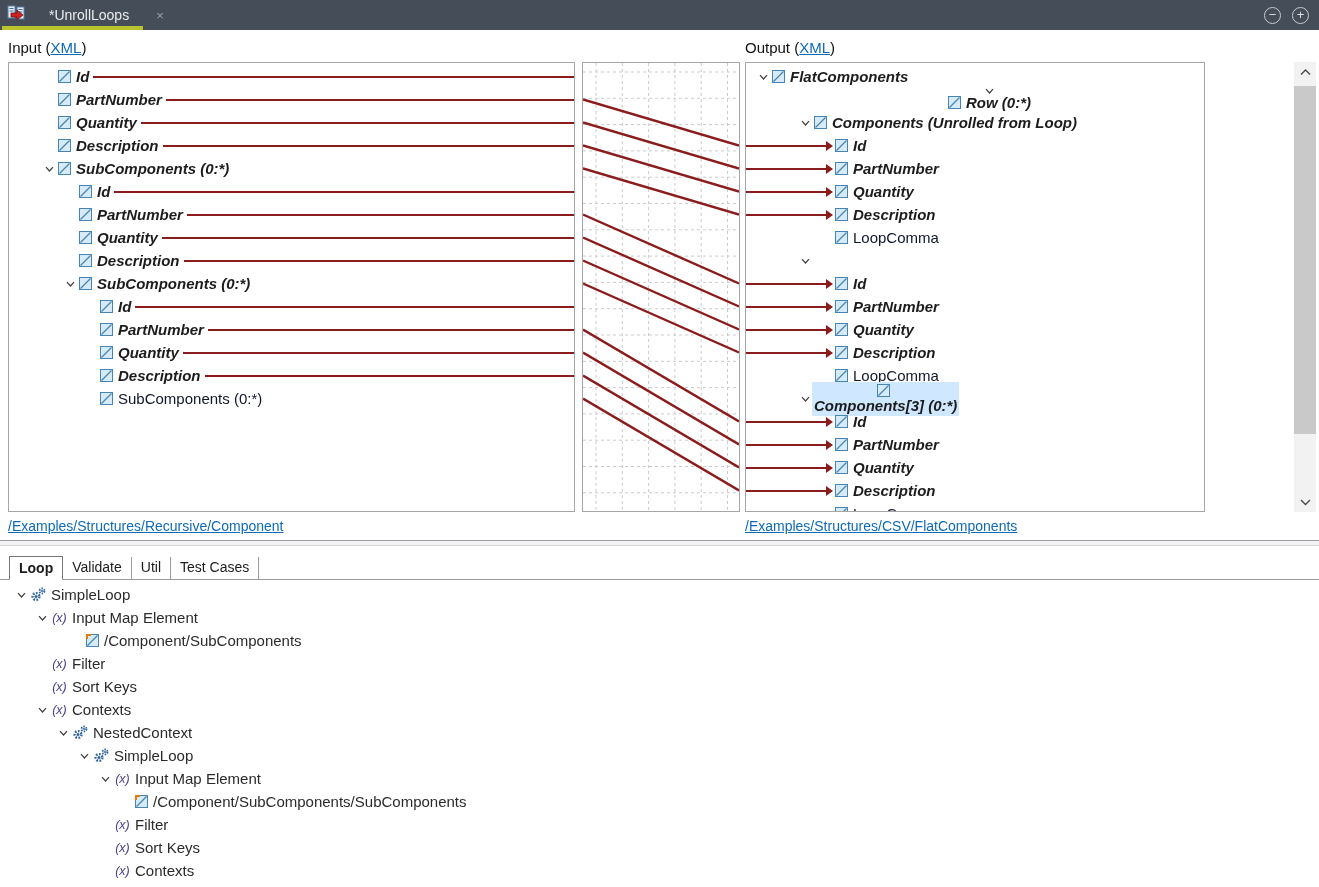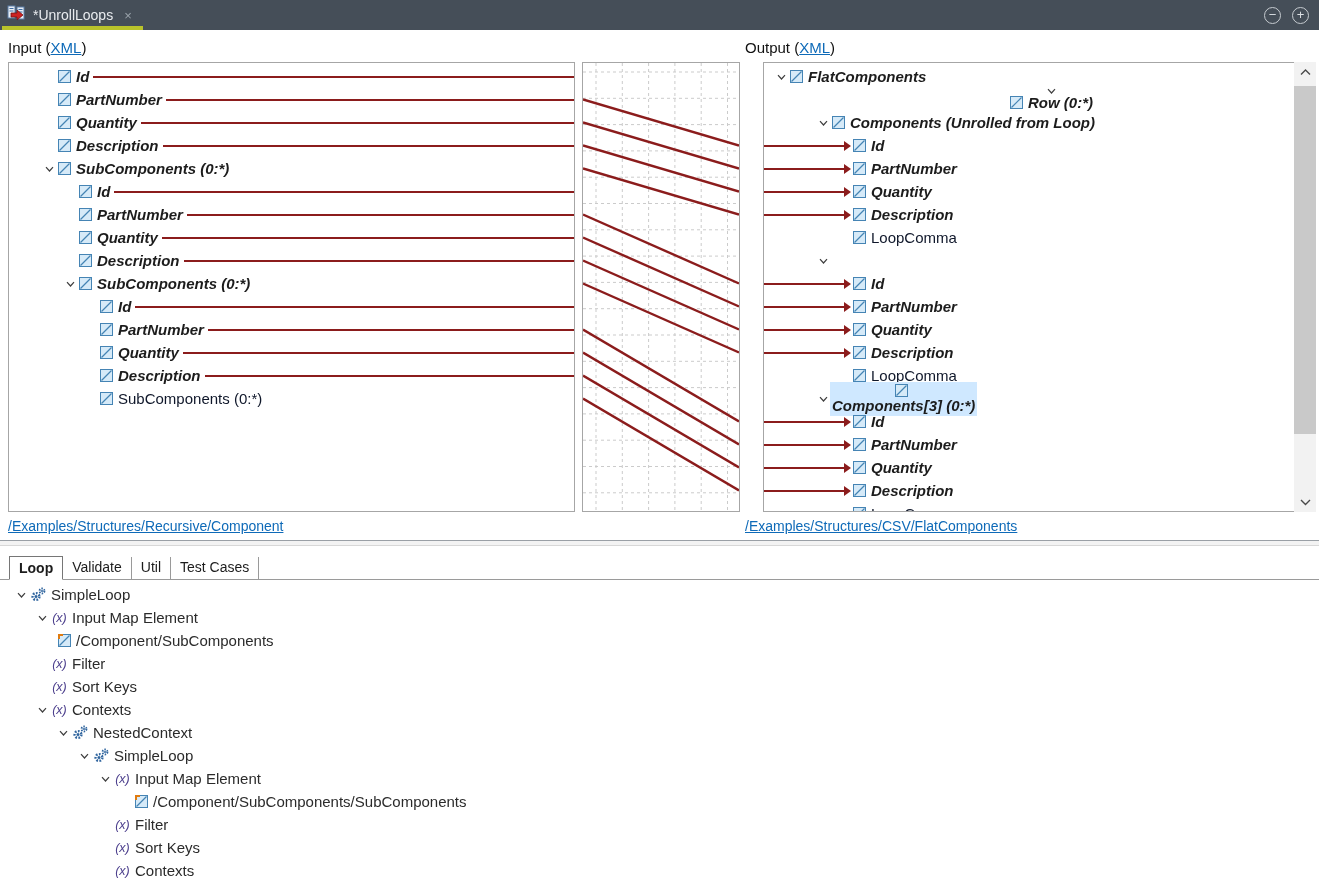--- a/index.html
+++ b/index.html
@@ -1,39 +1,39 @@
 <!DOCTYPE html>
 <html style="--line: #8b1c1c; --underline: #b9c32b; --link: #0e6ab8; --sel: #cfe8ff; --fx: #4b3e8c;"><head>
 <meta charset="utf-8">
 <style>
   html,body { margin:0; padding:0; width:1319px; height:887px; background:#fff;
               font-family:"Liberation Sans", sans-serif; overflow:hidden; }
   * { box-sizing:border-box; }
 
   
   .titlebar { height:30px; background:#454e58; display:flex; align-items:center; position:relative; }
-  .doc-tab { display:flex; align-items:center; height:100%; padding:0 10px 0 7px; gap:8px; position:relative; }
+  .doc-tab { display:flex; align-items:center; height:100%; padding:0 10px 0 7px; gap:24px; position:relative; }
   .tab-title { color:#e9ecef; font-size:14px; }
   .tab-close { color:#9aa3ab; font-size:13px; margin-left:3px; cursor:default; }
   .tab-underline { position:absolute; left:2px; bottom:0; width:141px; height:4px; background:var(--underline); }
   .win-btns { margin-left:auto; display:flex; gap:11px; padding-right:10px; }
   .circle-btn { width:17px; height:17px; border:1px solid #c6cbd0; border-radius:50%; color:#dde1e5;
                 font-size:13px; line-height:14px; text-align:center; }
 
   
   .maparea { position:relative; height:510px; background:#fff; }
   .pane-header { position:absolute; top:9px; font-size:15px; color:#111; }
   #input-header { left:8px; } #output-header { left:745px; }
   .pane-header a, .footer-link { color:var(--link); text-decoration:underline; cursor:pointer; }
 
   .tree-panel { position:absolute; top:32px; height:450px; border:1px solid #a6a6a6; background:#fff;
                 overflow:hidden; padding-top:2px; }
   #input-panel  { left:8px;   width:567px; }
   #grid-panel   { left:582px; width:158px; padding:0; }
-  #output-panel { left:763px; width:548px; }
+  #output-panel { left:745px; width:460px; }
 
   .trow { height:23px; display:flex; align-items:center; position:relative;
           font-size:15px; color:#1c1c1c; white-space:nowrap; }
   .trow .chev { width:18px; display:inline-flex; justify-content:center; align-items:center; flex:none; }
   .nicon { flex:none; margin-right:5px; display:inline-flex; }
   .rowhl { display:inline-flex; align-items:center; }
   .mapped > .rowhl .lbl { font-weight:bold; font-style:italic; }
   .plain  { color:#0f172a; }
   .selected .rowhl { background:var(--sel); box-shadow:0 0 0 2px var(--sel);flex-direction:column; }
   .mapline { flex:1; height:2px; background:var(--line); margin-left:4px; }
@@ -657,21 +657,21 @@
         <span class="chev">
   <svg width="9" height="6" viewBox="0 0 9 6">
             <polyline points="1,1.2 4.5,5 8,1.2" fill="none" stroke="#3f3f3f" stroke-width="1.2"></polyline>
           </svg>
         </span>
         <span class="rowhl">
           <span class="fxicon">(x)</span>
           <span class="lbl">Input Map Element</span>
         </span>
       </div>
-      <div class="trow plain" style="padding-left: 40px;">
+      <div class="trow plain" style="padding-left: 68px;">
         <span class="chev"></span>
         <span class="rowhl">
           <span class="nicon">
             <svg width="13" height="13" viewBox="0 0 13 13">
   <rect x="0.5" y="0.5" width="12" height="12" fill="#d6eaf8" stroke="#4584b4"></rect>
   <line x1="1.5" y1="11.5" x2="11.5" y2="1.5" stroke="#4584b4" stroke-width="1.2"></line>
               <path d="M1,5 L1,1 L5,1" fill="none" stroke="#e07b10" stroke-width="2"></path>
             </svg>
           </span>
           <span class="lbl">/Component/SubComponents</span>

